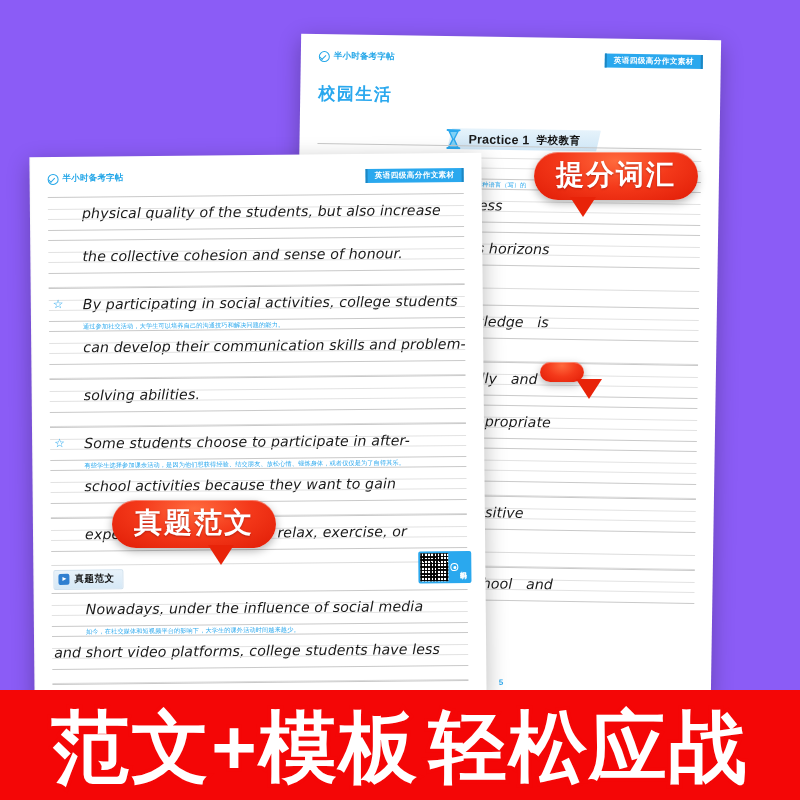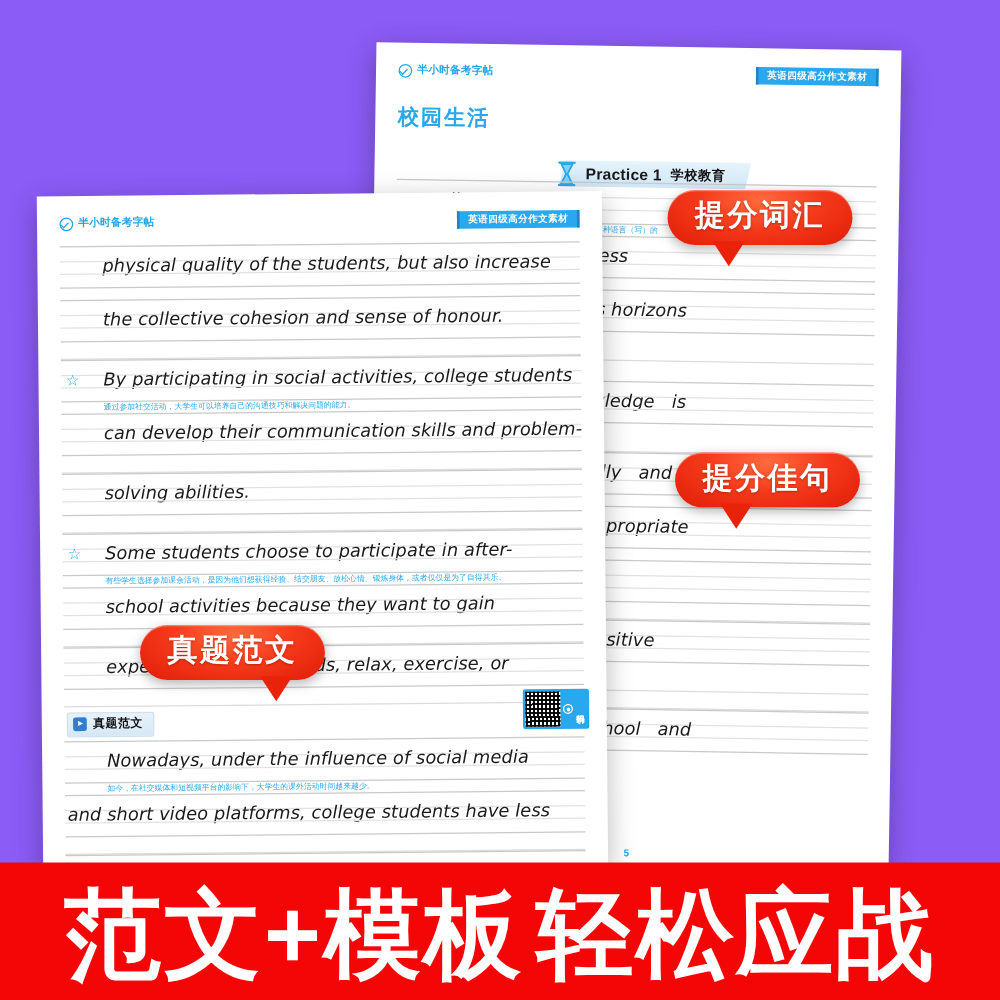--- a/index.html
+++ b/index.html
@@ -221,21 +221,21 @@
 
   
   .callout {
     position: absolute;
     z-index: 6;
     padding: 9px 22px 11px 22px;
     border-radius: 26px;
     background: radial-gradient(ellipse at 50% 18%, #ff6a3d 0%, #f4391a 48%, #e01c06 100%);
     box-shadow: 0 3px 9px rgba(0,0,0,0.30), inset 0 1px 0 rgba(255,255,255,.35);
     color: #ffffff;
-    font-size: 24px; font-weight: bold;
+    font-size: 28px; font-weight: bold;
     letter-spacing: 2px;
     white-space: nowrap;
     text-shadow: 0 1px 2px rgba(120,0,0,.45);
     line-height: 1;
   }
   .callout .tail {
     position: absolute;
     width: 0; height: 0;
     border-left: 13px solid transparent;
     border-right: 13px solid transparent;
@@ -450,21 +450,20 @@
 
     </div>
   </div>
 
   <div class="callout" id="callout-vocab">
     <span>提分词汇</span>
     <span class="tail"></span>
   </div>
 
   <div class="callout" id="callout-sentence">
-    <span>提分佳句</span>
     <span class="tail"></span>
   </div>
 
   <div class="callout" id="callout-model">
     <span>真题范文</span>
     <span class="tail"></span>
   </div>
 
   <div id="bottom-banner"></div>
   <div id="banner-text">

